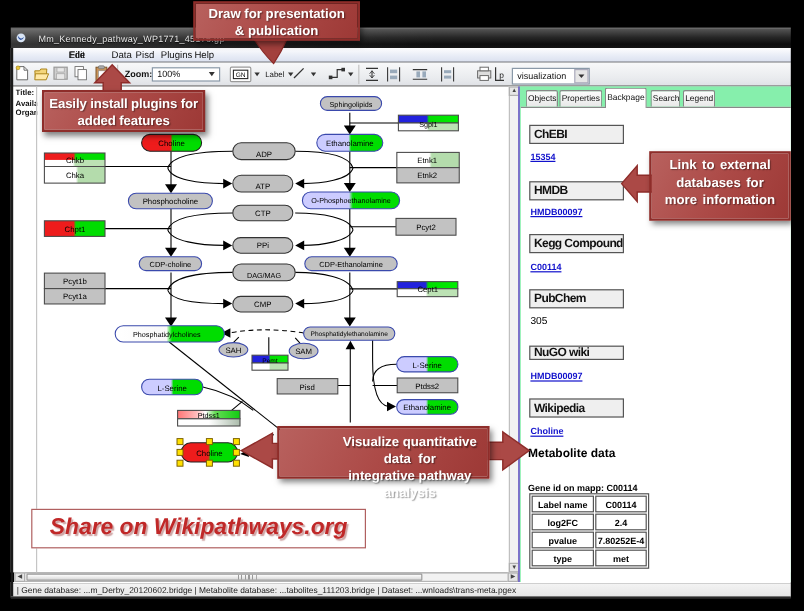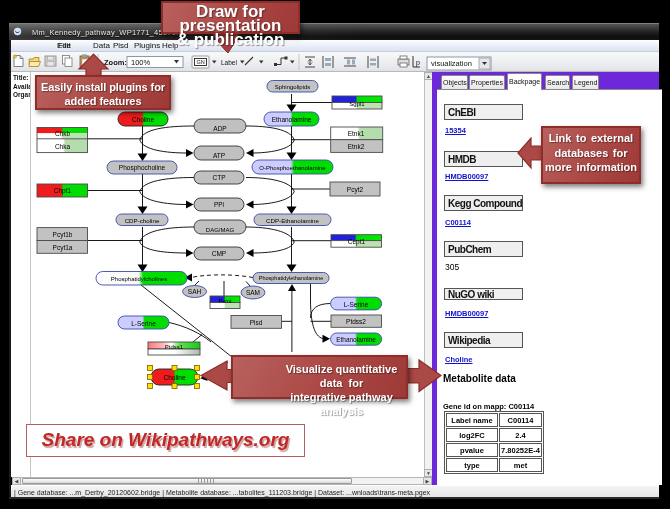--- a/index.html
+++ b/index.html
@@ -18,21 +18,21 @@
 
 #vscroll{left:424px;top:72px;width:9px;height:405px;background:#f2f2f2;border-left:1px solid #c0c0c0;border-right:1px solid #a5a5a5;}
 .sbtn{position:absolute;background:#e6e6e6;border:1px solid #b0b0b0;font-size:5px;color:#444;text-align:center;line-height:6px;}
 #hscroll{left:12px;top:477px;width:420px;height:8px;background:#f2f2f2;border:1px solid #b5b5b5;}
 #hthumb{left:22px;top:478px;width:330px;height:6px;background:linear-gradient(#fdfdfd,#d9d9d9);border:1px solid #9a9a9a;border-radius:1px;}
 #hgrip{left:198px;top:479px;width:16px;height:4px;background:repeating-linear-gradient(90deg,#999 0,#999 1px,transparent 1px,transparent 3px);}
 #statusbar{left:9px;top:485px;width:650px;height:13px;background:linear-gradient(#f4f4f4,#e4e4e4);border-top:1px solid #fff;font-size:7px;color:#222;}
 #statusbar span{position:absolute;top:3px;left:5px;white-space:nowrap;}
 #winbottom{left:9px;top:497px;width:650px;height:2px;background:#2a2a2a;}
 
-#rpanel{left:432px;top:72px;width:227px;height:413px;background:#6d28d9;border-left:4px solid #6d28d9;}
+#rpanel{left:432px;top:72px;width:227px;height:413px;background:#86efac;border-left:1px solid #6d28d9;}
 #rcontent{position:absolute;left:1px;top:17px;width:225px;height:396px;background:#fff;border-top:1px solid #888;}
 .tab{position:absolute;top:3px;height:14px;background:linear-gradient(#fcfcfc,#e8e8e8);border:1px solid #888;border-bottom:none;border-radius:2px 2px 0 0;font-size:7px;color:#111;text-align:center;line-height:14px;padding:0 1px;overflow:hidden;white-space:nowrap;}
 .tabsel{top:1px;height:17px;background:#fff;font-weight:normal;z-index:3;line-height:15px;}
 .hbox{position:absolute;left:7px;width:79px;height:16px;background:#efefef;border:1px solid #555;font-size:10px;font-weight:bold;color:#111;line-height:15px;padding-left:3px;letter-spacing:-0.5px;white-space:nowrap;overflow:hidden;}
 .lnk{position:absolute;left:8px;font-size:7.5px;font-weight:bold;color:#1111cc;text-decoration:underline;}
 
 .callout{position:absolute;background:linear-gradient(118deg,#b8615e 0%,#ac4a47 50%,#9d3936 100%);border:2px solid #8e2d2a;box-shadow:2px 3px 5px rgba(0,0,0,.5);color:#fff;font-weight:bold;text-align:center;z-index:20;}
 .callout div{text-shadow:1px 1px 1px rgba(0,0,0,.4);}
 svg.coarrow{position:absolute;z-index:19;overflow:visible;}
 #share{position:absolute;left:26px;top:424px;width:279px;height:33px;background:#fff;border:1px solid #b06060;z-index:15;}
@@ -443,35 +443,35 @@
             </tr>
         <tr>
               <td class="c1">type</td>
               <td class="c2">met</td>
             </tr>
       </tbody>
         </table>
     </div>
   </div>
 
-  <div class="callout" style="left:161px;top:1px;width:139px;height:33px;font-size:17px;line-height:14px;">
+  <div class="callout" style="left:161px;top:1px;width:139px;height:33px;font-size:11px;line-height:14px;">
       <div style="margin-top:2px;">Draw for presentation<br>&amp; publication</div>
     </div>
   <svg class="coarrow" style="left:205px;top:33px;" width="45" height="22" viewBox="0 0 45 22">
       <path d="M7,0 C12,8 18,15 23,20 C27,14 31,7 34,0 Z" fill="#a3403d" stroke="#8a2b28" stroke-width="1"></path>
     </svg>
 
   <div class="callout" style="left:35px;top:75px;width:136px;height:35px;font-size:11px;line-height:14px;letter-spacing:-0.1px;">
       <div style="margin-top:3px;">Easily install plugins for<br>added features</div>
     </div>
   <svg class="coarrow" style="left:77px;top:52px;" width="34" height="24" viewBox="0 0 34 24">
       <path d="M9,24 L9,17 L2,17 L16.5,2 L31,17 L24,17 L24,24 Z" fill="#ab4946" stroke="#8e2d2a" stroke-width="1.2"></path>
     </svg>
 
-  <div class="callout" style="left:541px;top:126px;width:100px;height:58px;font-size:11px;line-height:14.5px;word-spacing:1.5px;">
+  <div class="callout" style="left:541px;top:126px;width:118px;height:58px;font-size:11px;line-height:14.5px;word-spacing:1.5px;">
       <div style="margin-top:3px;">Link to external<br>databases for<br>more information</div>
     </div>
   <svg class="coarrow" style="left:514px;top:130px;" width="31" height="45" viewBox="0 0 31 45">
       <path d="M4,23 L17,8 L17,16 L30,16 L30,30 L17,30 L17,38 Z" fill="#ab4946" stroke="#8e2d2a" stroke-width="1.2"></path>
     </svg>
 
   <div class="callout" style="left:231px;top:355px;width:177px;height:44px;font-size:11px;line-height:14px;">
       <div style="margin-top:5px;padding-left:44px;">Visualize quantitative data&nbsp; for<br>integrative pathway analysis</div>
     </div>
   <svg class="coarrow" style="left:199px;top:358px;" width="34" height="36" viewBox="0 0 34 36">

